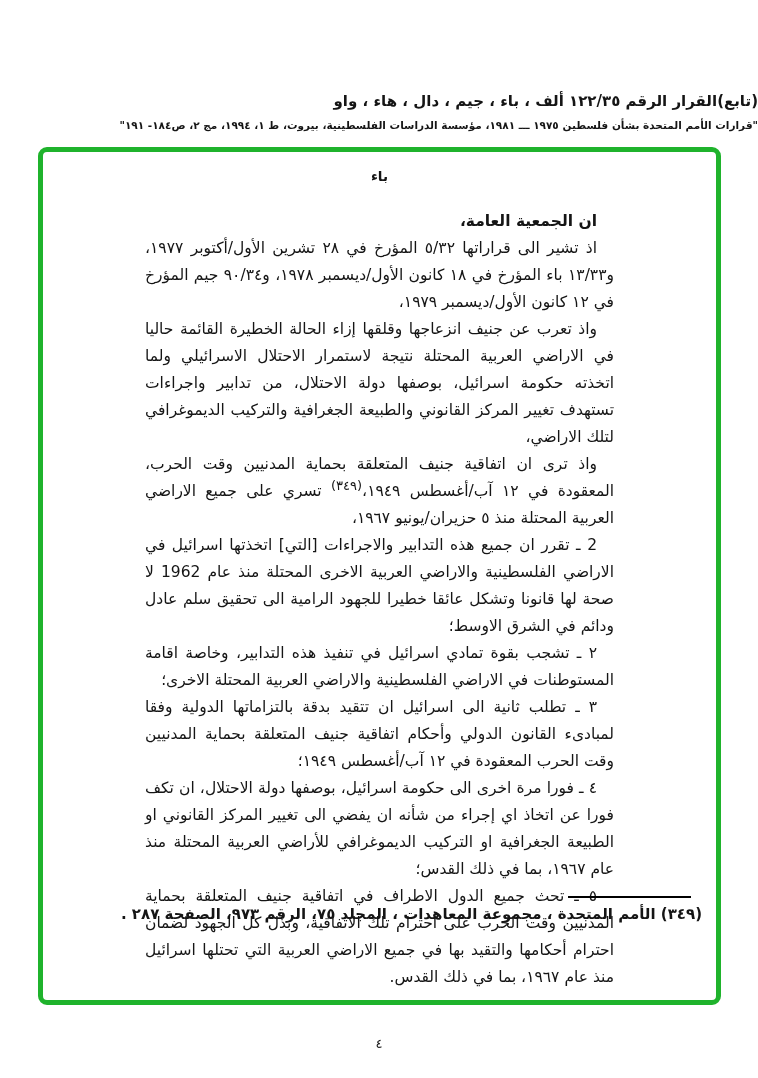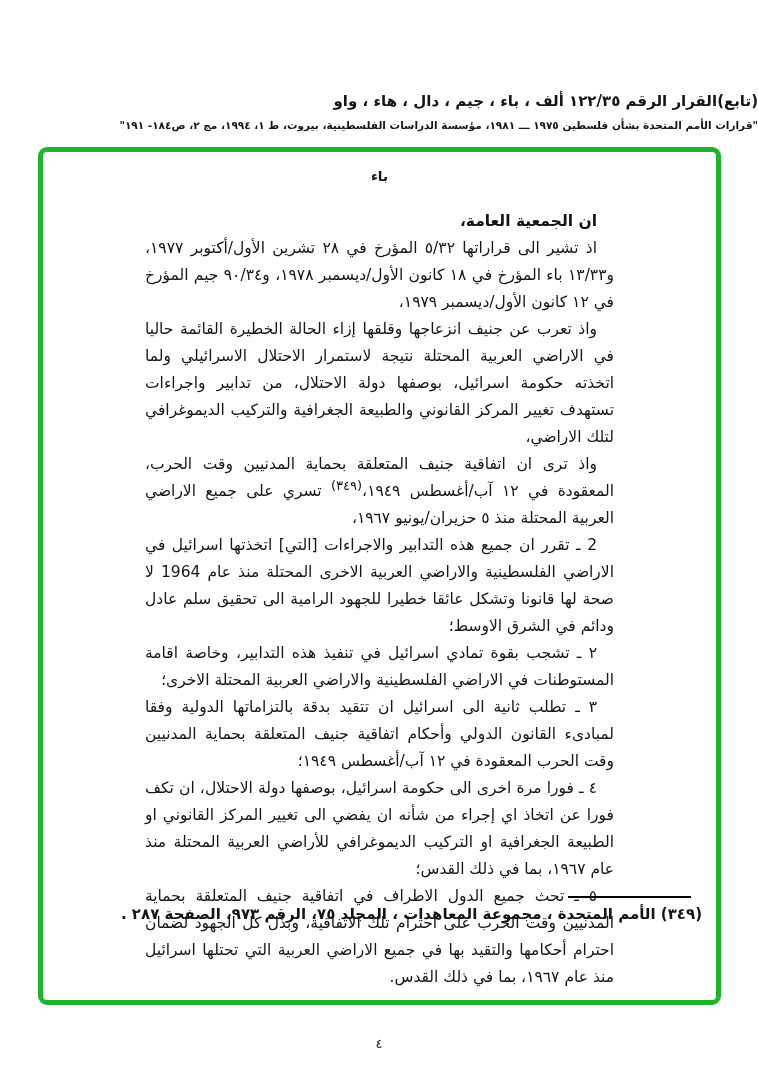--- a/index.html
+++ b/index.html
@@ -53,21 +53,21 @@
 
     <p class="doc">
       <span class="lead">واذ ترى</span>
       <span>ان اتفاقية جنيف المتعلقة بحماية المدنيين وقت الحرب، المعقودة في ١٢ آب/أغسطس ١٩٤٩،</span><sup class="fref">(٣٤٩)</sup>
       <span>تسري على جميع الاراضي العربية المحتلة منذ ٥ حزيران/يونيو ١٩٦٧،</span>
     </p>
 
     <p class="doc">
       <span>2 ـ</span>
       <span class="lead">تقرر</span>
-      <span>ان جميع هذه التدابير والاجراءات [التي] اتخذتها اسرائيل في الاراضي الفلسطينية والاراضي العربية الاخرى المحتلة منذ عام 1964 لا صحة لها قانونا وتشكل عائقا خطيرا للجهود الرامية الى تحقيق سلم عادل ودائم في الشرق الاوسط؛</span>
+      <span>ان جميع هذه التدابير والاجراءات [التي] اتخذتها اسرائيل في الاراضي الفلسطينية والاراضي العربية الاخرى المحتلة منذ عام 1962 لا صحة لها قانونا وتشكل عائقا خطيرا للجهود الرامية الى تحقيق سلم عادل ودائم في الشرق الاوسط؛</span>
     </p>
 
     <p class="doc">
       <span>٢ ـ</span>
       <span class="lead">تشجب بقوة</span>
       <span>تمادي اسرائيل في تنفيذ هذه التدابير، وخاصة اقامة المستوطنات في الاراضي الفلسطينية والاراضي العربية المحتلة الاخرى؛</span>
     </p>
 
     <p class="doc">
       <span>٣ ـ</span>

